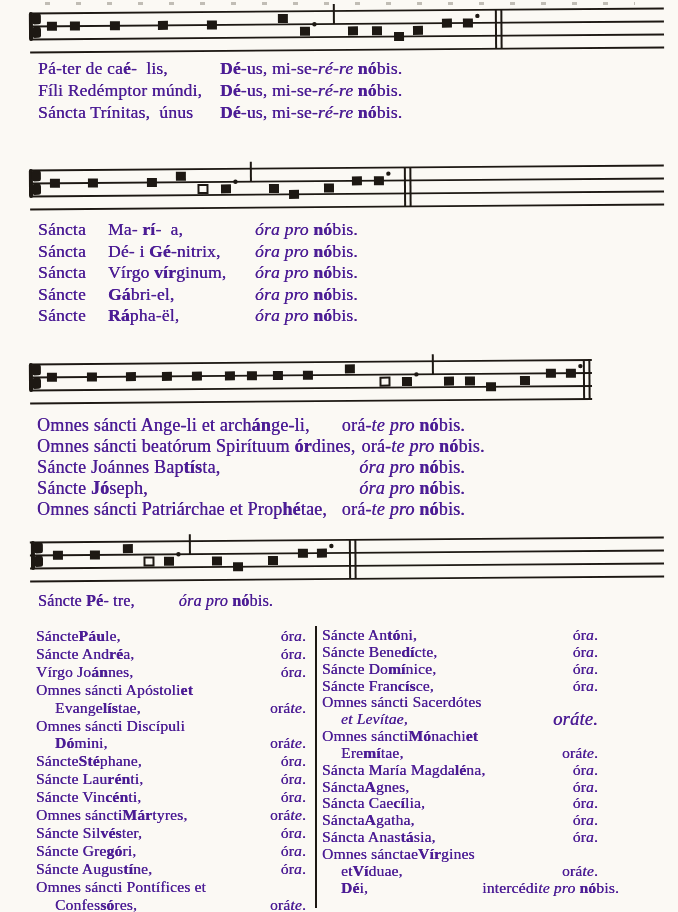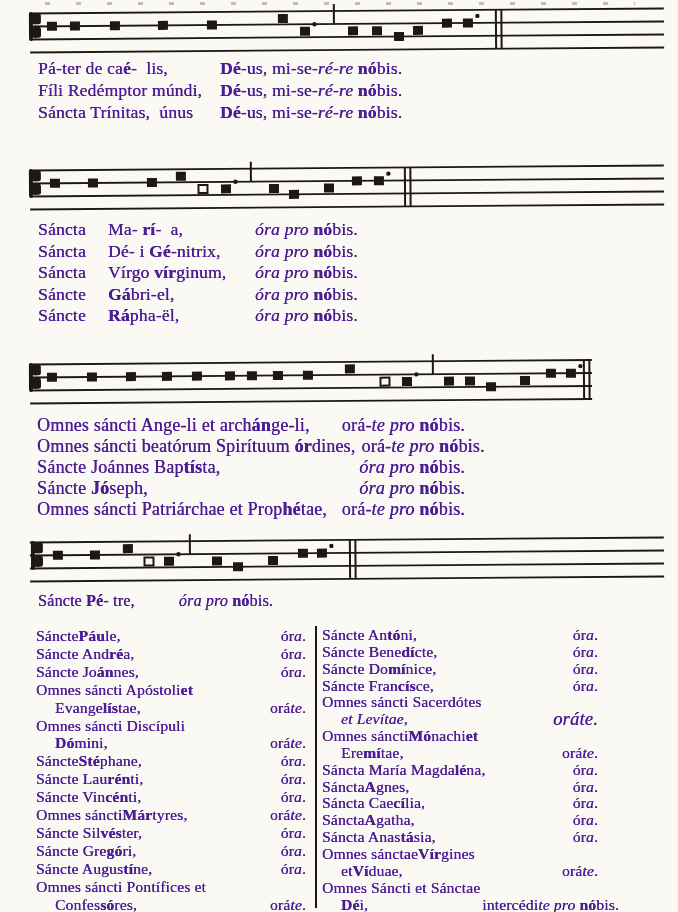--- a/index.html
+++ b/index.html
@@ -202,21 +202,21 @@
       <div class="item">
         <div class="line">
           <span>Sáncte And</span>
           <span class="sg-b">ré</span>
           <span>a,</span>
           <span class="resp"><span>ór</span><span class="sg-i">a</span><span>.</span></span>
         </div>
       </div>
       <div class="item">
         <div class="line">
-          <span>Sáncte Jo</span>
+          <span>Vírgo Jo</span>
           <span class="sg-b">án</span>
           <span>nes,</span>
           <span class="resp"><span>ór</span><span class="sg-i">a</span><span>.</span></span>
         </div>
       </div>
       <div class="item">
         <div class="line">
           <span>Omnes sáncti Apóstoli </span>
           <span class="sg-b">et</span>
         </div>
@@ -409,23 +409,20 @@
           <span>gines</span>
         </div>
         <div class="line indent">
           <span>et </span>
           <span class="sg-b">Ví</span>
           <span>duae,</span>
           <span class="resp"><span>orá</span><span class="sg-i">te</span><span>.</span></span>
         </div>
       </div>
       <div class="item">
-        <div class="line">
-          <span>Omnes Sáncti et Sánctae</span>
-        </div>
         <div class="line indent">
           <span class="sg-b">Dé</span>
           <span>i,</span>
           <span class="resp wide"><span>intercédi</span><span class="sg-i">te pro </span><span class="sg-b">nó</span><span>bis.</span></span>
         </div>
       </div>
     </div>
 </div>
 
 </body></html>

